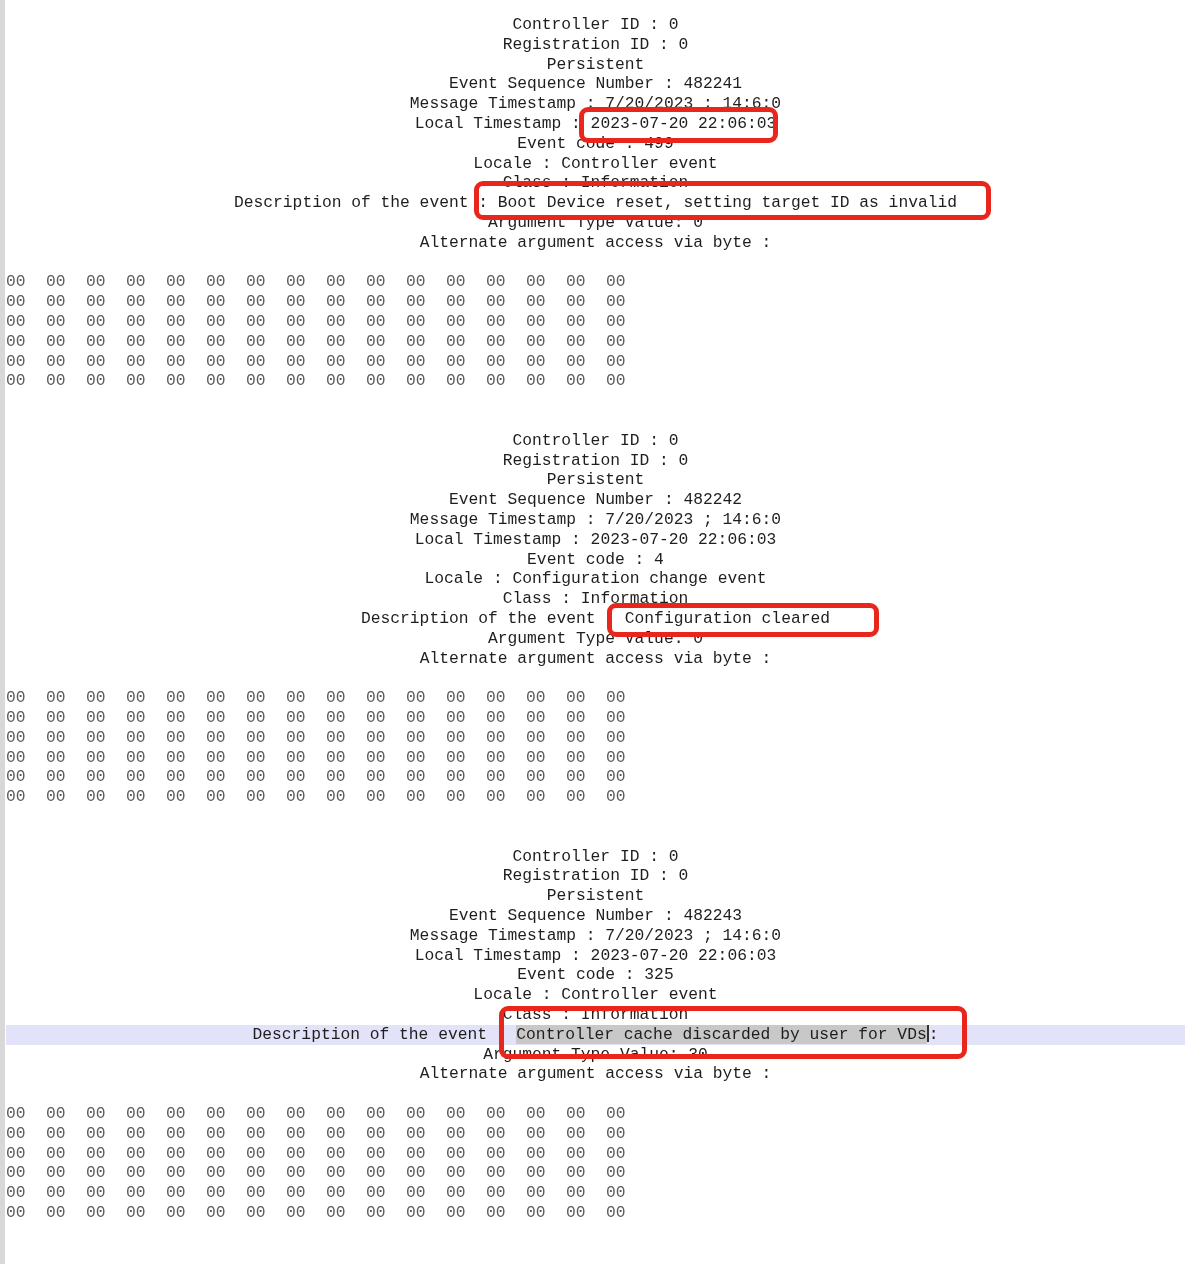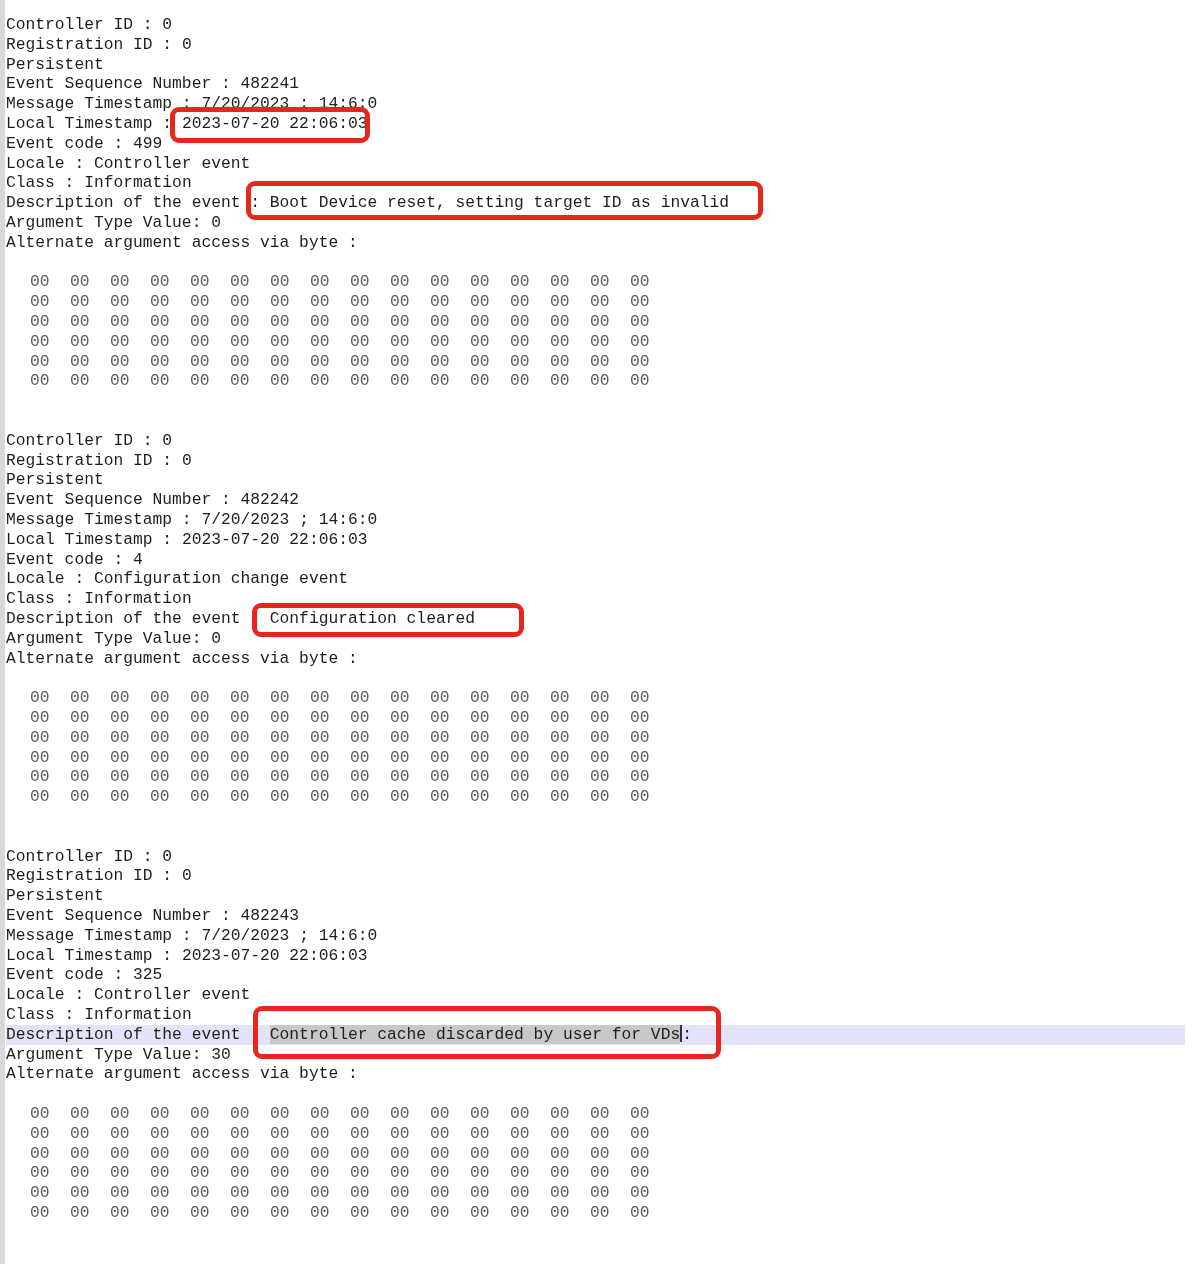--- a/index.html
+++ b/index.html
@@ -8,24 +8,24 @@
     font-family:"Liberation Mono","DejaVu Sans Mono",monospace;
     font-size:16.3px;line-height:19.8px;color:#1e1e1e;
   }
   .left-strip{
     position:absolute;left:0;top:0;bottom:0;width:5px;background:#d8d8d8;
   }
   .content{
     position:relative;padding:15.1px 15px 20px 6px;white-space:pre;
   }
   .event-block{margin:0 0 39.6px 0;}
-  .line{height:19.8px;}
+  .line{height:19.8px;text-align:center;}
   .line .lbl,.line .val{white-space:pre;}
   .hexdump{margin-top:19.8px;}
-  .hexrow{height:19.8px;padding-left:24px;}
+  .hexrow{height:19.8px;}
   .hexbyte{display:inline-block;width:40px;color:#5c5c5c;}
   
   .line.hl{background:#e2e3f9;}
   .sel{background:#c8c8c8;margin-top:36px;}
   .caret{display:inline-block;width:2px;height:17px;background:#333;vertical-align:-3px;}
   
   .redbox{position:relative;}
   .redbox::after{
     content:"";position:absolute;border:5px solid #e8261c;border-radius:9px;
     pointer-events:none;

